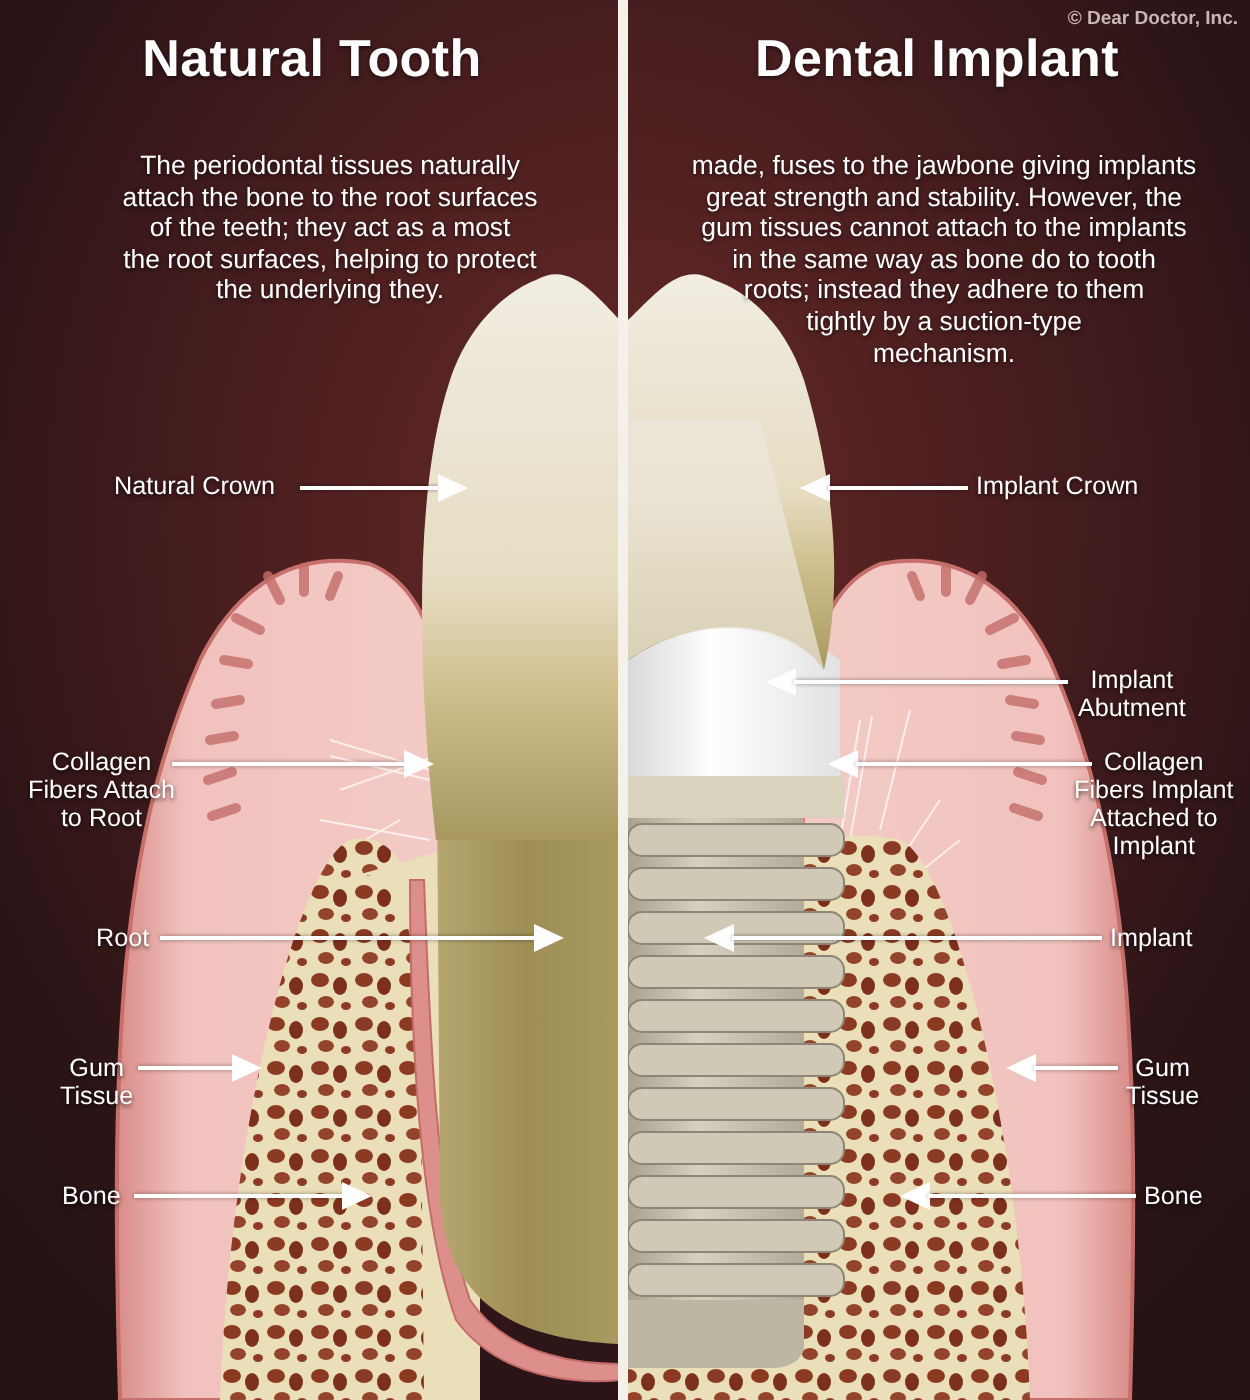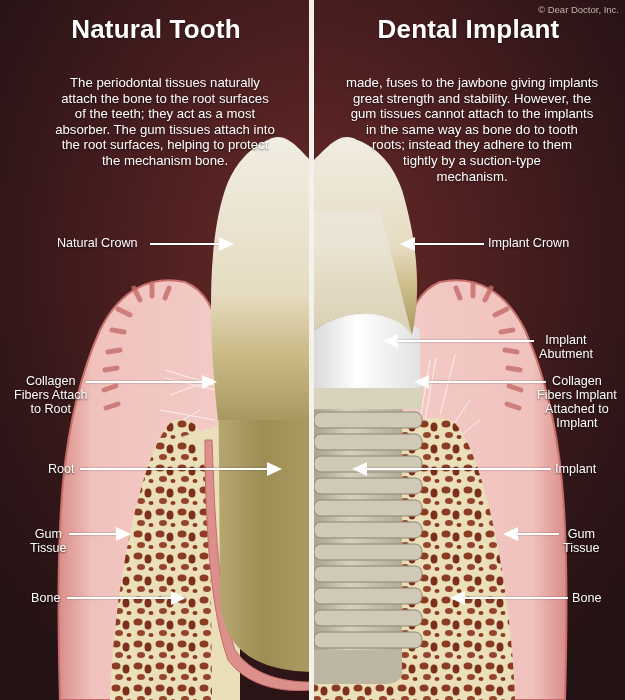--- a/index.html
+++ b/index.html
@@ -7,21 +7,21 @@
     .stage { position:relative; width:625px; height:700px; overflow:hidden;
       background: radial-gradient(ellipse 420px 520px at 312px 260px, #6a2a28 0%, #4a1e1f 45%, #2e1517 80%, #241214 100%); }
     svg.art { position:absolute; left:0; top:0; }
     .divider { position:absolute; left:309px; top:0; width:5px; height:700px; background:#f4f1ea; }
     .panel-title { position:absolute; top:14px; color:#fff; font-weight:bold; font-size:26px; text-align:center; letter-spacing:0.2px; text-shadow:0 1px 2px rgba(0,0,0,.5);}
     .panel-text { position:absolute; top:47px; color:#fff; font-size:13.2px; line-height:15.6px; text-align:center; text-shadow:0 1px 2px rgba(0,0,0,.6);margin-top:28px;}
     .left-title { left:0; width:312px; }
     .right-title { left:312px; width:313px; }
     .left-text { left:40px; width:250px; }
     .right-text { left:322px; width:300px; }
-    .copyright { position:absolute; top:4px; right:6px; color:#c9b5b3; font-size:9.5px; }
+    .copyright { position:absolute; top:4px; right:6px; color:#c9b5b3; font-size:9.5px;font-weight:bold; }
     .label { position:absolute; color:#fff; font-size:12.6px; line-height:14px; text-align:center; text-shadow:0 1px 2px rgba(0,0,0,.7); white-space:nowrap;}
     .line { position:absolute; height:2px; background:#fff; box-shadow:0 0 2px rgba(0,0,0,.4);}
     .arrow-r, .arrow-l { position:absolute; width:0; height:0; border-top:7px solid transparent; border-bottom:7px solid transparent; }
     .arrow-r { border-left:15px solid #fff; }
     .arrow-l { border-right:15px solid #fff; }
   </style>
 </head>
 <body>
 
 <div class="stage">
@@ -149,23 +149,22 @@
 
   <div class="divider"></div>
 
   <div class="copyright">© Dear Doctor, Inc.</div>
 
   <div class="panel-title left-title">Natural Tooth</div>
   <div class="panel-text left-text">
     <div>The periodontal tissues naturally</div>
     <div>attach the bone to the root surfaces</div>
     <div>of the teeth; they act as a most</div>
-    <div>absorber. The gum tissues attach into</div>
     <div>the root surfaces, helping to protect</div>
-    <div>the mechanism bone.</div>
+    <div>the underlying they.</div>
   </div>
 
   <div class="panel-title right-title">Dental Implant</div>
   <div class="panel-text right-text">
     <div>made, fuses to the jawbone giving implants</div>
     <div>great strength and stability. However, the</div>
     <div>gum tissues cannot attach to the implants</div>
     <div>in the same way as bone do to tooth</div>
     <div>roots; instead they adhere to them</div>
     <div>tightly by a suction-type</div>

